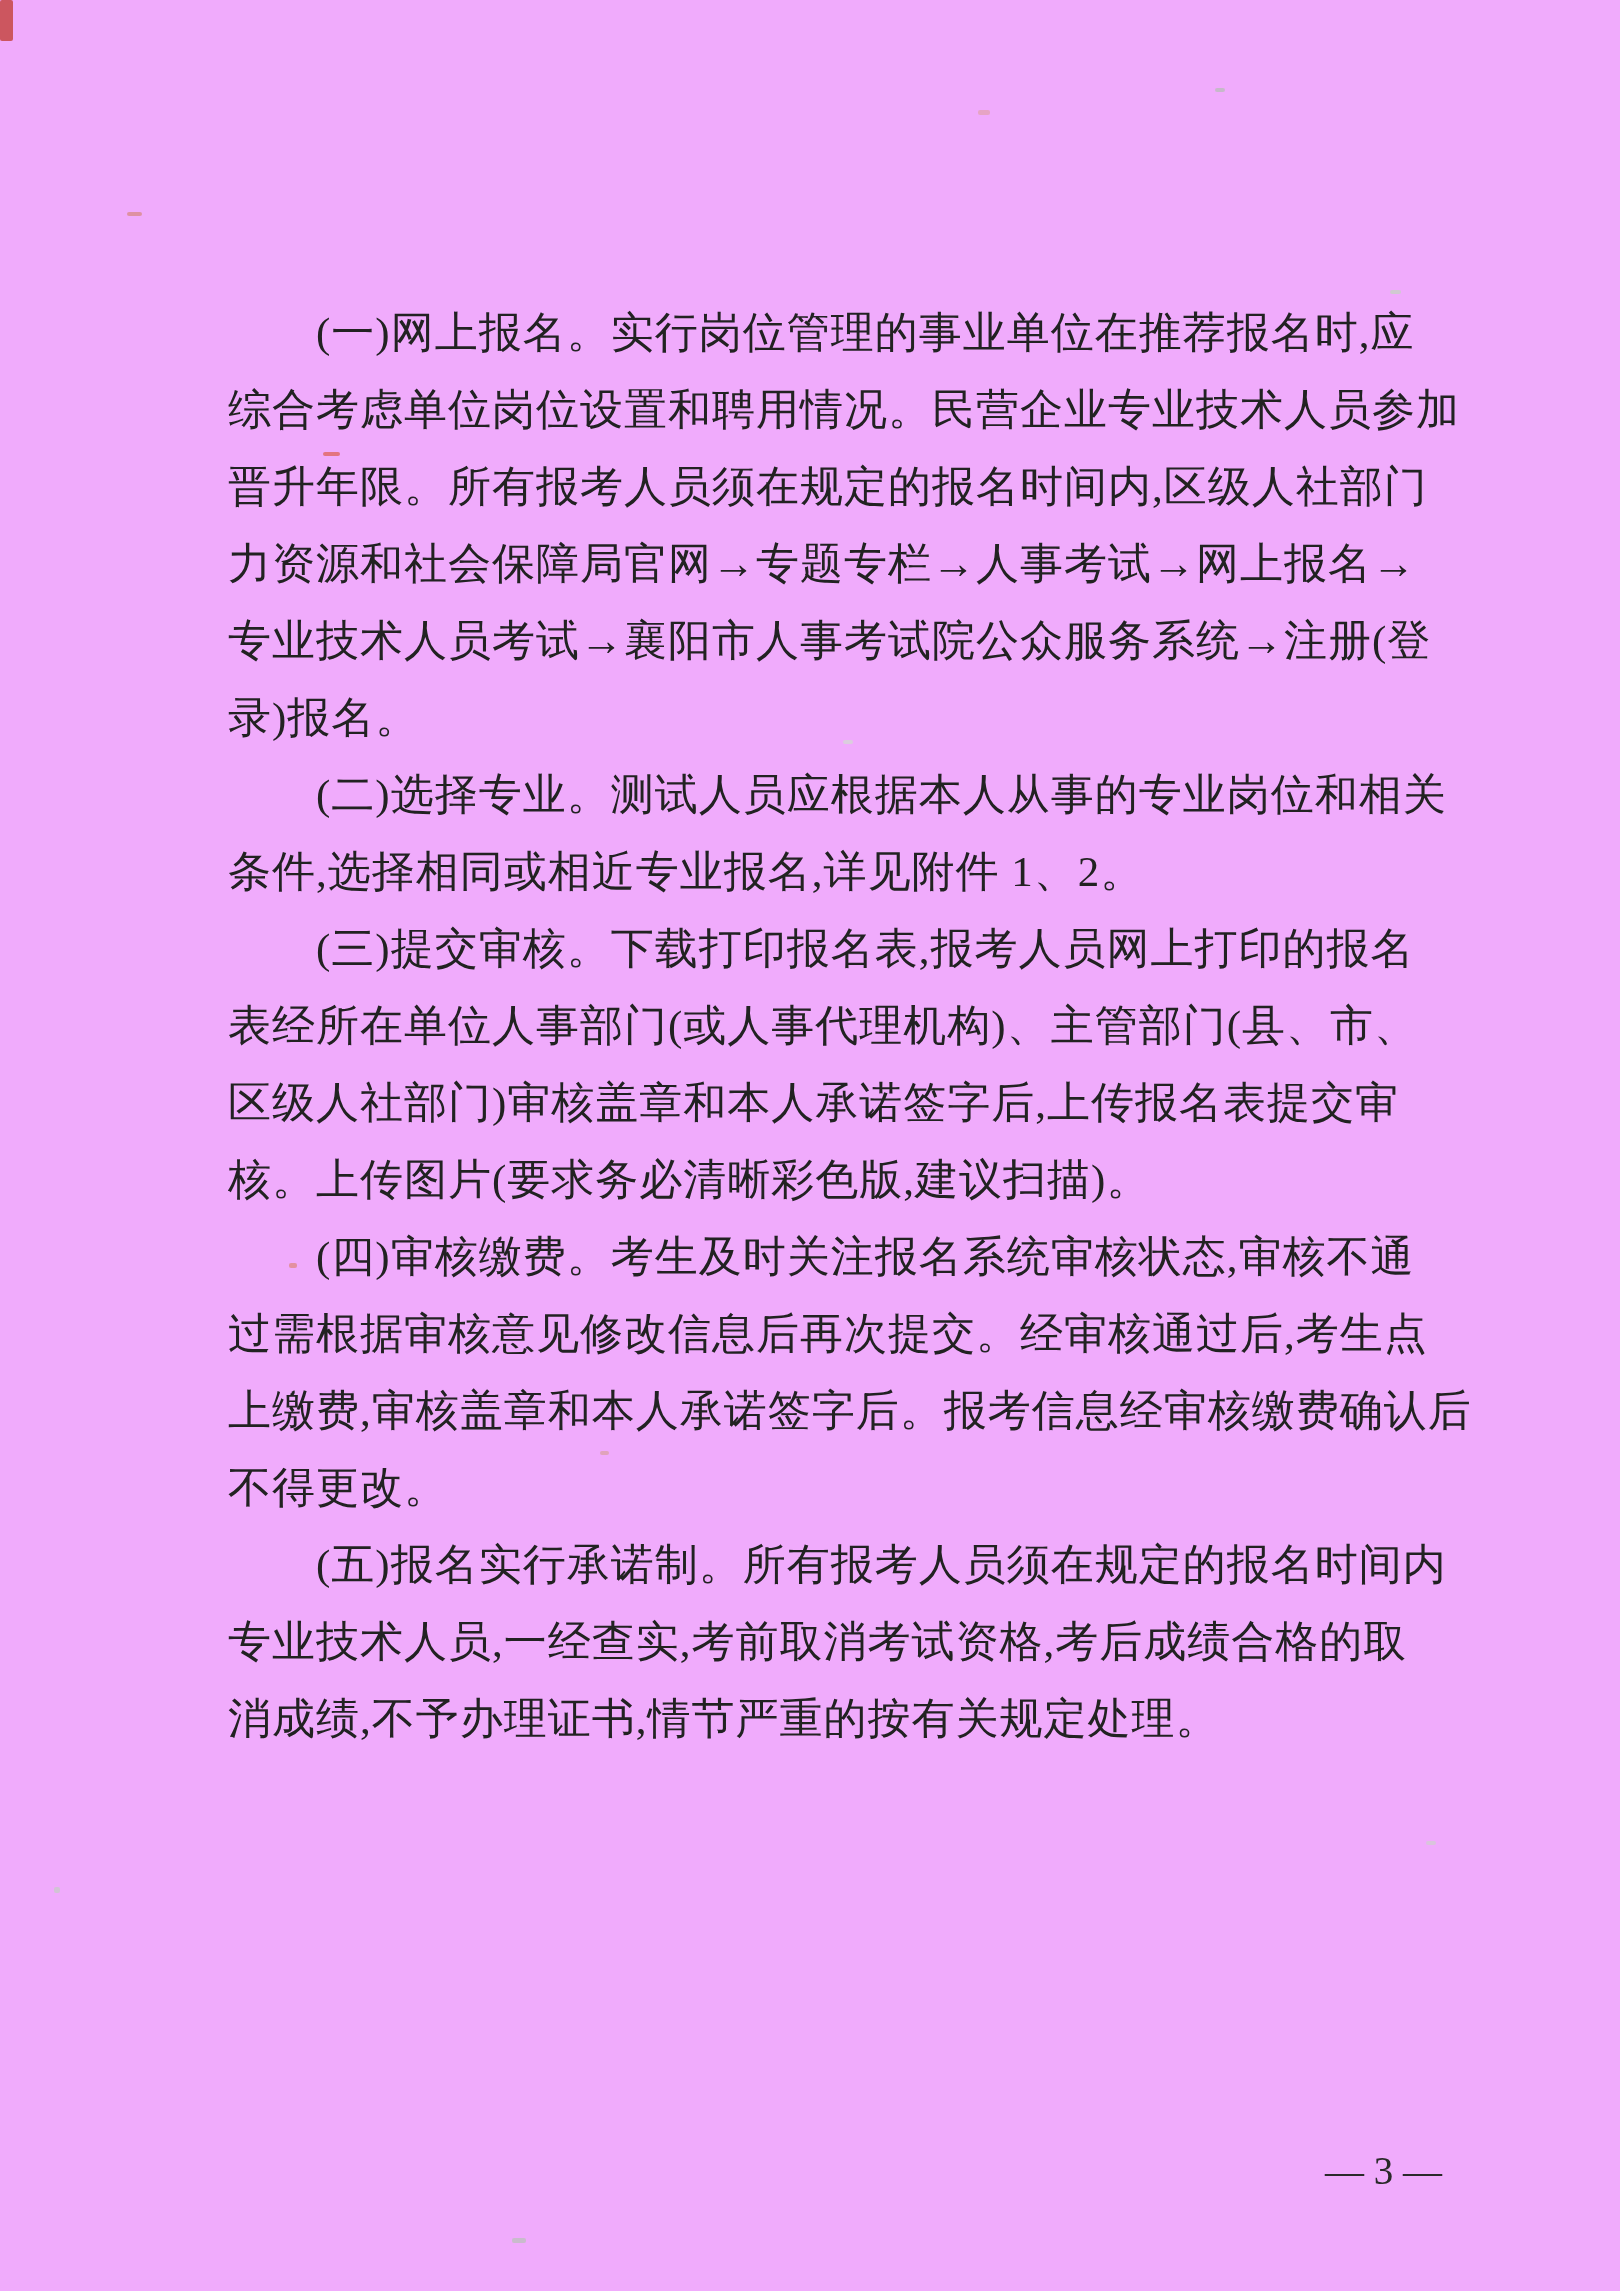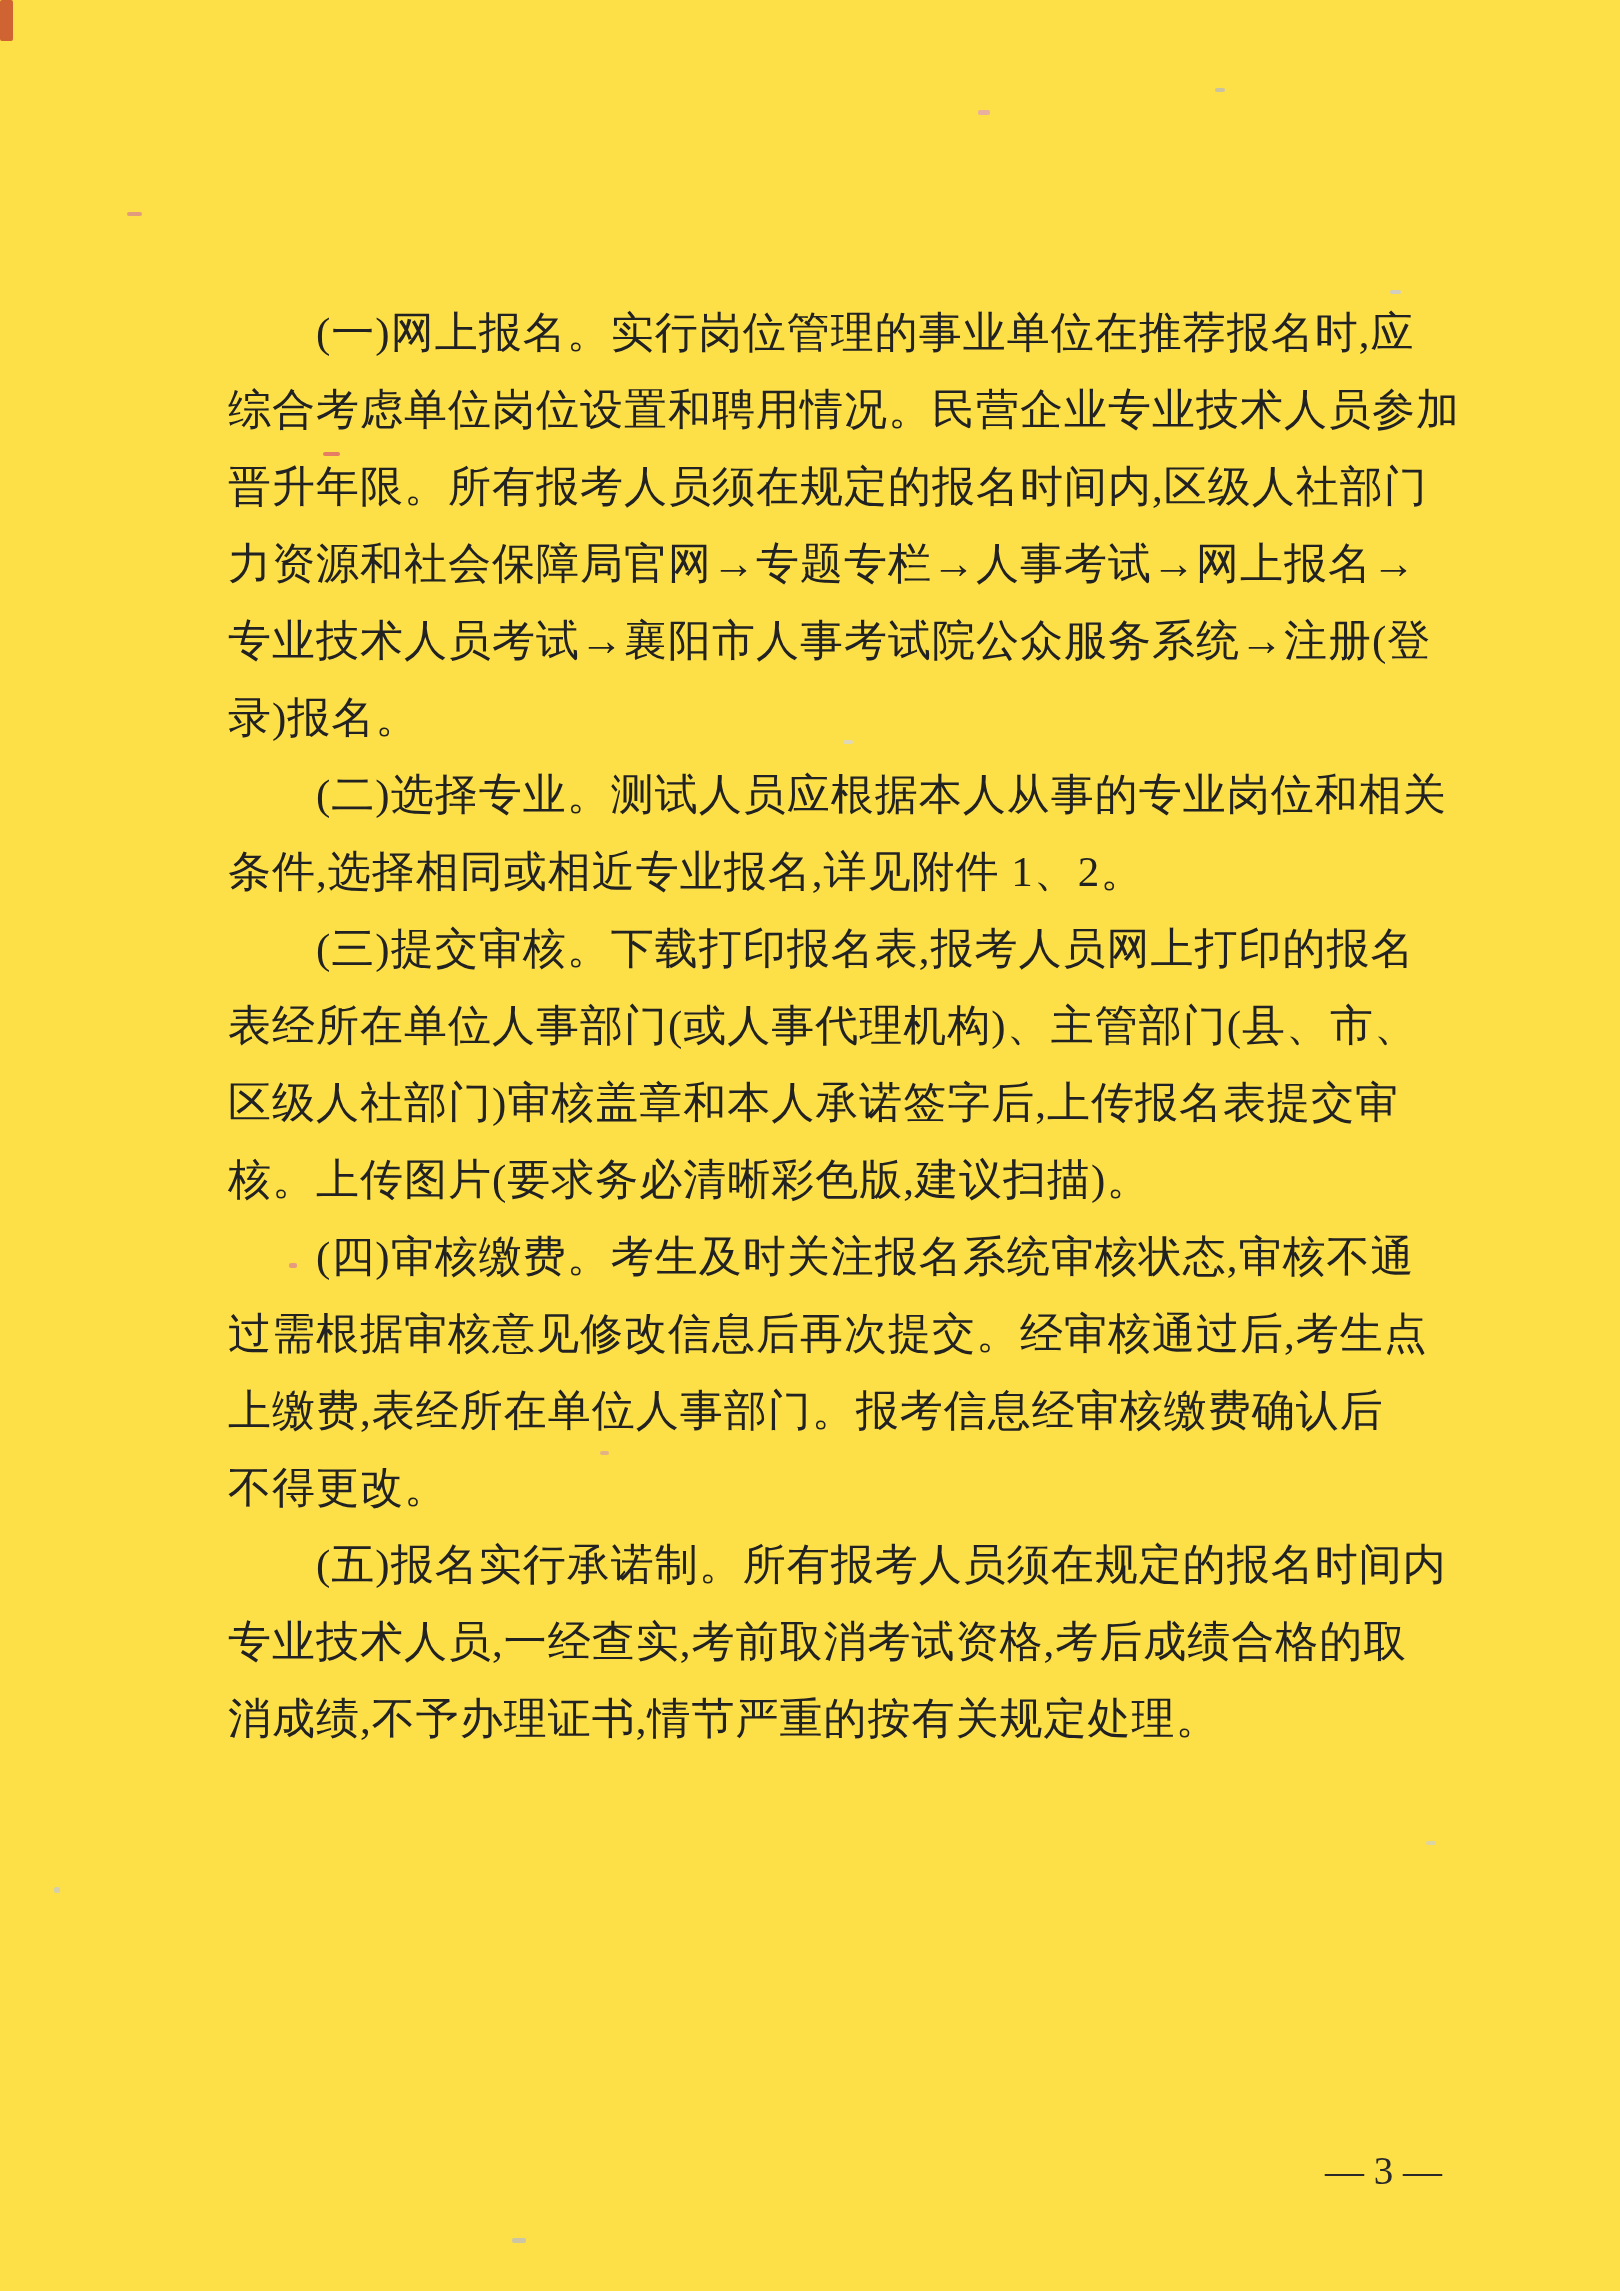--- a/index.html
+++ b/index.html
@@ -4,21 +4,21 @@
 <style>
   html, body {
     margin: 0;
     padding: 0;
     background: #ffffff;
   }
   .page {
     position: relative;
     width: 1620px;
     height: 2292px;
-    background: #fde047;
+    background: #f0abfc;
     overflow: hidden;
     font-family: "Liberation Serif", "DejaVu Serif", serif;
     color: #1e1e1e;
   }
   .textblock {
     position: absolute;
     left: 228px;
     top: 294px;
     width: 1253px;
   }
@@ -60,21 +60,21 @@
     <div class="line">专业技术人员考试→襄阳市人事考试院公众服务系统→注册(登</div>
     <div class="line">录)报名。</div>
     <div class="line indent">(二)选择专业。测试人员应根据本人从事的专业岗位和相关</div>
     <div class="line">条件,选择相同或相近专业报名,详见附件 1、2。</div>
     <div class="line indent">(三)提交审核。下载打印报名表,报考人员网上打印的报名</div>
     <div class="line">表经所在单位人事部门(或人事代理机构)、主管部门(县、市、</div>
     <div class="line">区级人社部门)审核盖章和本人承诺签字后,上传报名表提交审</div>
     <div class="line">核。上传图片(要求务必清晰彩色版,建议扫描)。</div>
     <div class="line indent">(四)审核缴费。考生及时关注报名系统审核状态,审核不通</div>
     <div class="line">过需根据审核意见修改信息后再次提交。经审核通过后,考生点</div>
-    <div class="line">上缴费,表经所在单位人事部门。报考信息经审核缴费确认后</div>
+    <div class="line">上缴费,审核盖章和本人承诺签字后。报考信息经审核缴费确认后</div>
     <div class="line">不得更改。</div>
     <div class="line indent">(五)报名实行承诺制。所有报考人员须在规定的报名时间内</div>
     <div class="line">专业技术人员,一经查实,考前取消考试资格,考后成绩合格的取</div>
     <div class="line">消成绩,不予办理证书,情节严重的按有关规定处理。</div>
   </div>
 
   <div class="pagenum">—3—</div>
 
   <div class="artifact" style="left:0; top:0; width:12.7px; height:41px; background:#c0392b; opacity:.75;"></div>
   <div class="artifact" style="left:127px; top:212px; width:14.7px; height:3.9px; background:#d98b8b; opacity:.8;"></div>

